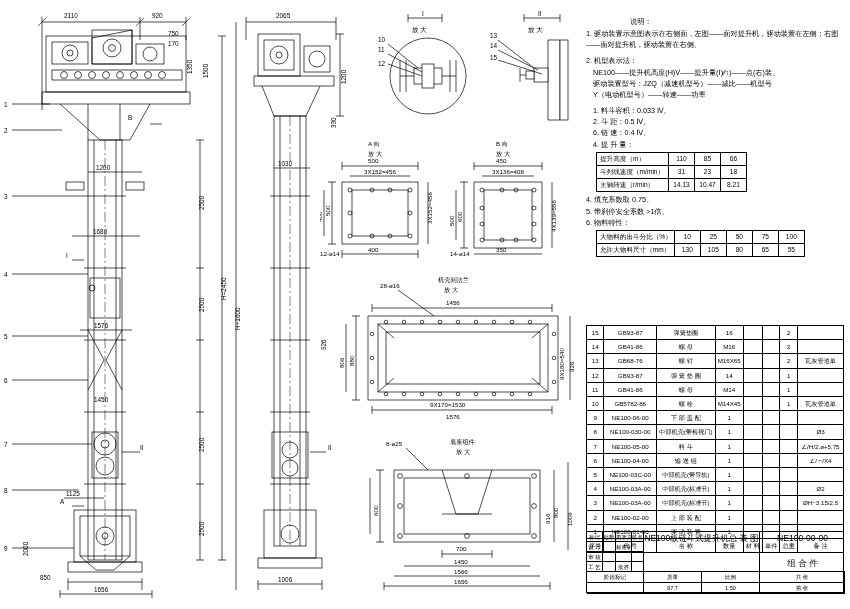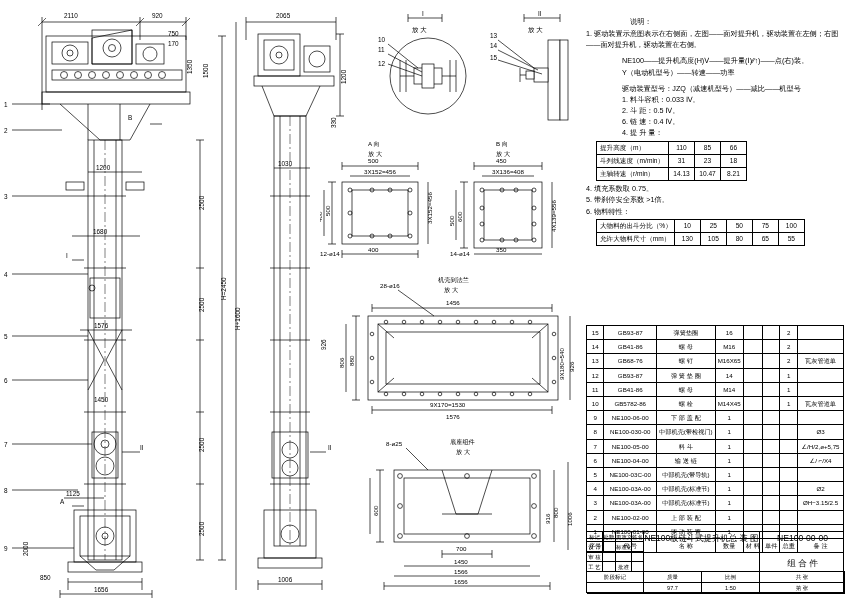--- a/index.html
+++ b/index.html
@@ -22,21 +22,21 @@
   
   .notes {
     position: absolute;
     left: 586px; top: 16px;
     width: 258px;
     font-size: 7.2px;
     line-height: 1.55;
     color: #000;
   }
   .notes .hd { font-weight: normal; margin-bottom: 1px; margin-left: 44px; }
-  .notes .sub { padding-left: 7px; display:block;margin-left:29px; }
+  .notes .sub { padding-left: 7px; display:block; }
   .notes .blk { margin-bottom: 5px; }
 
   table.minitab {
     border-collapse: collapse;
     font-size: 6.6px;
     margin: 2px 0 2px 10px;
   }
   table.minitab td {
     border: 0.7px solid #000;
     padding: 1px 2px;
@@ -566,23 +566,24 @@
       <text x="106" y="119">700</text>
       <text x="104" y="132">1450</text>
       <text x="104" y="142">1566</text>
       <text x="104" y="152">1656</text>
     </g>
   </svg>
 
   <div class="notes">
     <div class="hd">说明：</div>
     <div class="blk">1. 驱动装置示意图表示在右侧面，左图——面对提升机，驱动装置在左侧；右图——面对提升机，驱动装置在右侧。</div>
+    <div>2. 机型表示法：</div>
     <div class="sub">NE100——提升机高度(H)Ⅴ——提升量(Ⅰ)∕∕↑)——点(右)装。</div>
+    <div class="sub">驱动装置型号：JZQ（减速机型号）——减比——机型号</div>
     <div class="sub blk">Y（电动机型号）——转速——功率</div>
-    <div class="sub">驱动装置型号：JZQ（减速机型号）——减比——机型号</div>
     <div class="sub">1. 料斗容积：0.033 Ⅳ。</div>
     <div class="sub">2. 斗  距：0.5 Ⅳ。</div>
     <div class="sub">6. 链  速：0.4 Ⅳ。</div>
     <div class="sub">4. 提  升  量：</div>
 
     <table class="minitab">
       <tbody>
           <tr>
         <td class="lbl">提升高度（m）</td>
         <td>110</td>

